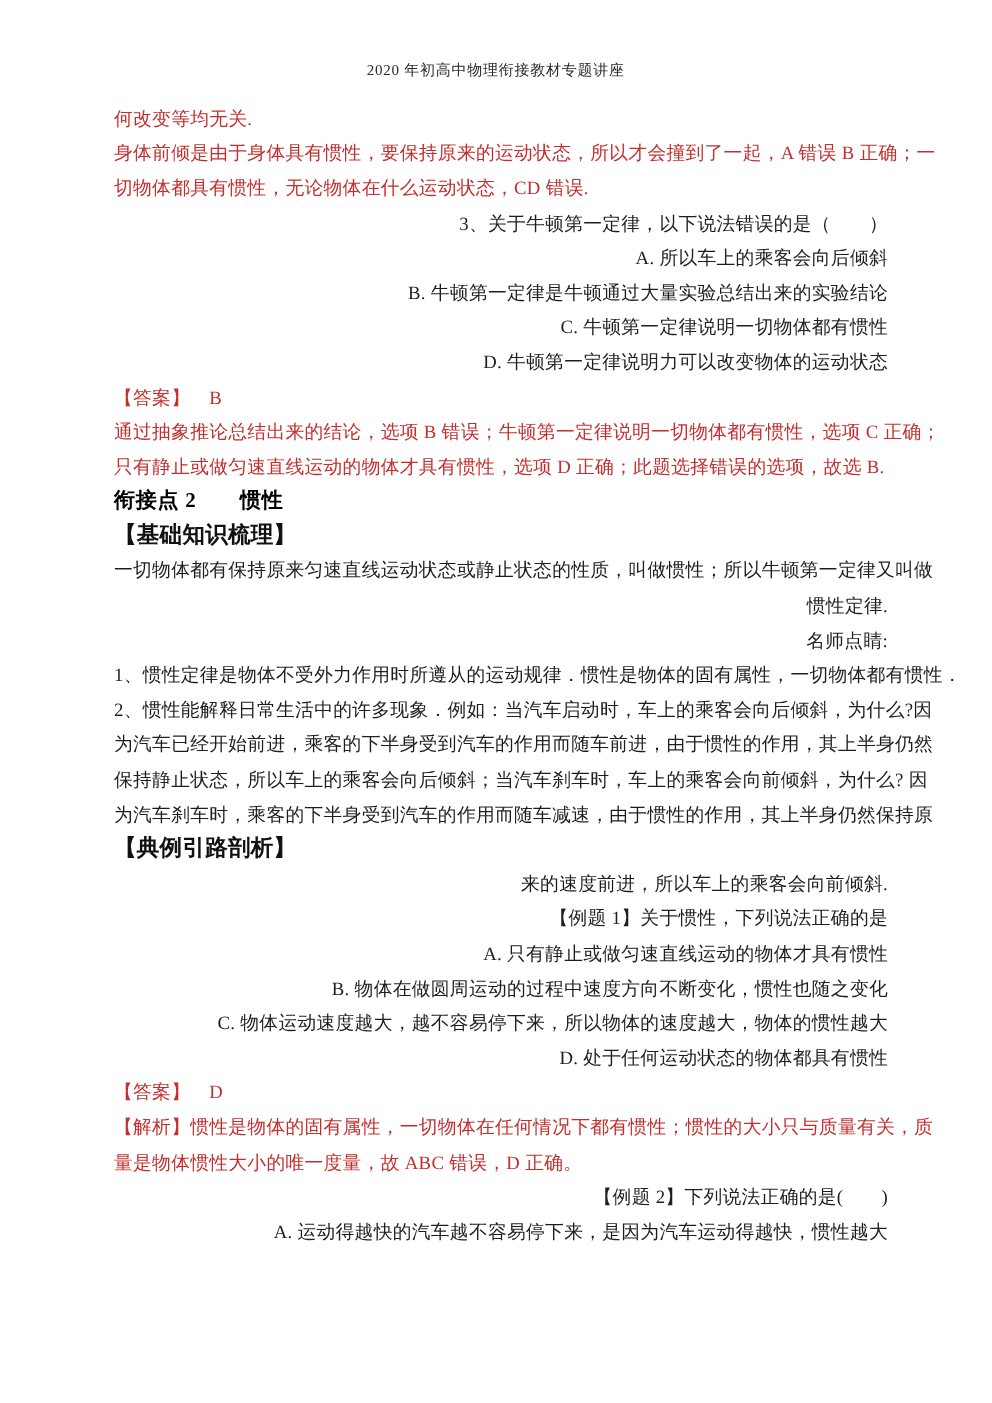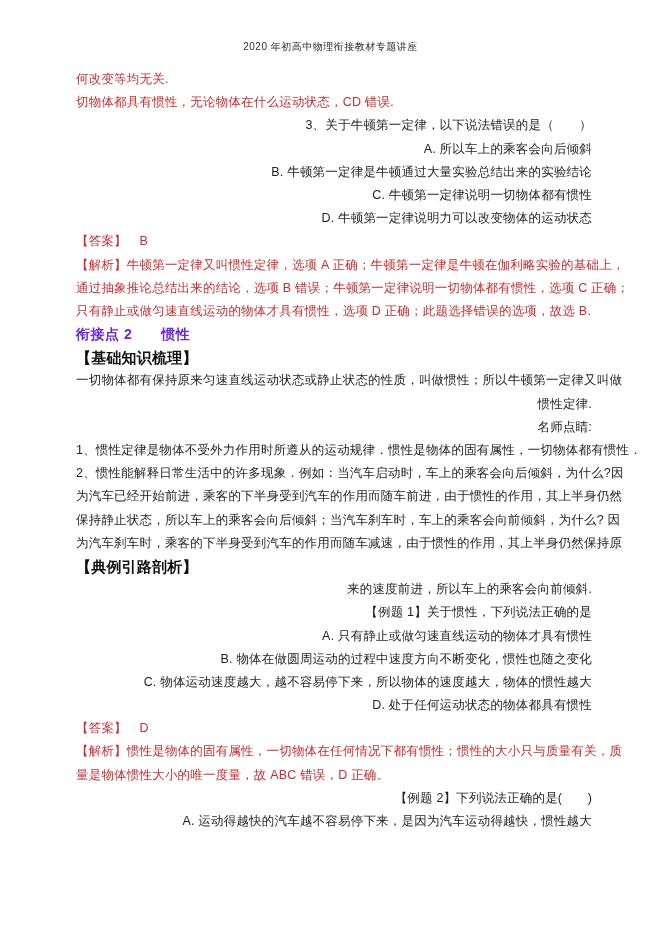--- a/index.html
+++ b/index.html
@@ -1,15 +1,15 @@
 <!DOCTYPE html>
 <html><head>
 <meta charset="utf-8">
 <style>
-  * { margin: 0; padding: 0; box-sizing: border-box; }
+  * { margin: 0; padding: 0; box-sizing: border-box; font-family: Liberation Serif, serif; }
   html, body {
     width: 661px; height: 935px;
     background: #ffffff;
     font-family: "Liberation Sans", "DejaVu Sans", sans-serif;
     overflow: hidden;
   }
   .page {
     position: relative;
     width: 661px; height: 935px;
     background: #ffffff;
@@ -37,41 +37,41 @@
     letter-spacing: 0.2px;
   }
   .line.red   { color: #c32f2f; }
   .line.black { color: #1e1e1e; text-align: right; }
   .line.bold {
     color: #111111;
     font-weight: bold;
     font-size: 15px;
   }
   .line.section {
-    color: #6d28d9;
+    color: #000000;
     font-weight: bold;
     font-size: 14px;
     letter-spacing: 0.5px;
   }
 </style>
 </head>
 <body>
 
 <div class="page">
   <div class="doc-header">2020 年初高中物理衔接教材专题讲座</div>
   <div class="doc-body">
       <div class="line red">何改变等均无关.</div>
+      <div class="line red">身体前倾是由于身体具有惯性，要保持原来的运动状态，所以才会撞到了一起，A 错误 B 正确；一</div>
       <div class="line red">切物体都具有惯性，无论物体在什么运动状态，CD 错误.</div>
       <div class="line black">3、关于牛顿第一定律，以下说法错误的是（　　）</div>
       <div class="line black">A. 所以车上的乘客会向后倾斜</div>
       <div class="line black">B. 牛顿第一定律是牛顿通过大量实验总结出来的实验结论</div>
       <div class="line black">C. 牛顿第一定律说明一切物体都有惯性</div>
       <div class="line black">D. 牛顿第一定律说明力可以改变物体的运动状态</div>
       <div class="line red">【答案】　B</div>
-      <div class="line red">【解析】牛顿第一定律又叫惯性定律，选项 A 正确；牛顿第一定律是牛顿在伽利略实验的基础上，</div>
       <div class="line red">通过抽象推论总结出来的结论，选项 B 错误；牛顿第一定律说明一切物体都有惯性，选项 C 正确；</div>
       <div class="line red">只有静止或做匀速直线运动的物体才具有惯性，选项 D 正确；此题选择错误的选项，故选 B.</div>
       <div class="line section">衔接点 2　　惯性</div>
       <div class="line bold">【基础知识梳理】</div>
       <div class="line black">一切物体都有保持原来匀速直线运动状态或静止状态的性质，叫做惯性；所以牛顿第一定律又叫做</div>
       <div class="line black">惯性定律.</div>
       <div class="line black">名师点睛:</div>
       <div class="line black">1、惯性定律是物体不受外力作用时所遵从的运动规律．惯性是物体的固有属性，一切物体都有惯性．</div>
       <div class="line black">2、惯性能解释日常生活中的许多现象．例如：当汽车启动时，车上的乘客会向后倾斜，为什么?因</div>
       <div class="line black">为汽车已经开始前进，乘客的下半身受到汽车的作用而随车前进，由于惯性的作用，其上半身仍然</div>

